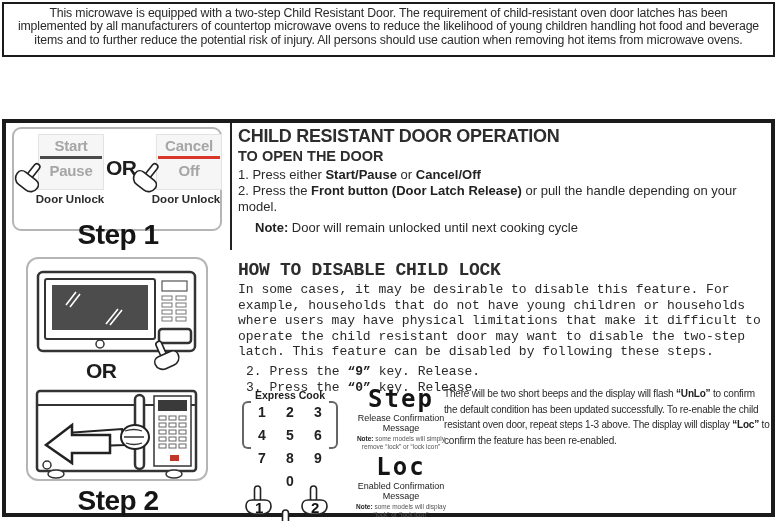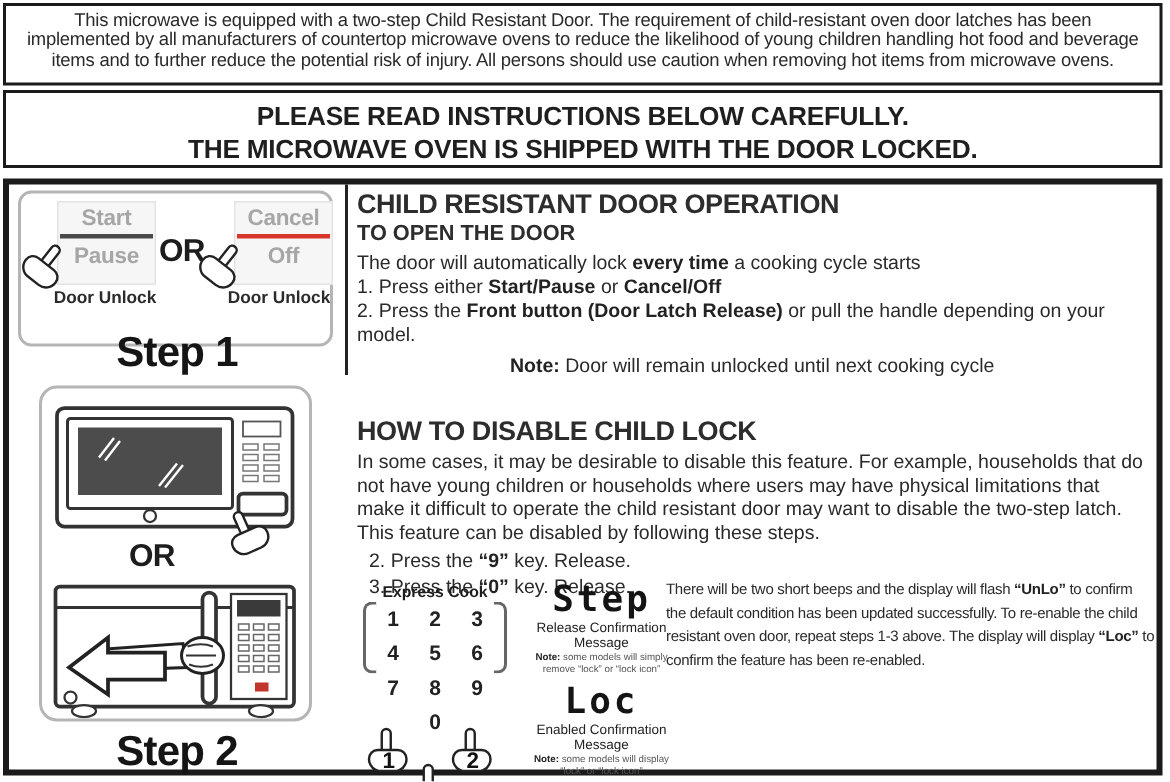--- a/index.html
+++ b/index.html
@@ -24,25 +24,25 @@
   .key-bottom{height:20px;line-height:22px;}
   .door-unlock{position:absolute;font-weight:bold;font-size:11.5px;color:#2b2b2b;text-align:center;width:92px;}
   .or-label{position:absolute;font-weight:bold;font-size:21px;color:#1d1d1d;letter-spacing:-0.5px;}
   .step-label{position:absolute;left:0;width:224px;text-align:center;font-weight:bold;
               font-size:28px;color:#151515;letter-spacing:-0.5px;}
   #step2-panel{left:20px;top:134px;width:182px;height:224px;border-radius:12px;}
   .hand{position:absolute;overflow:visible;}
   .hand-num{position:absolute;font-weight:bold;font-size:15px;color:#111;}
   
   #op-section{left:232px;top:3px;width:510px;}
-  #disable-section{left:232px;top:154px;width:530px;}
+  #disable-section{left:232px;top:137px;width:530px;font-family:Liberation Mono, monospace;}
   .sec-title{font-weight:bold;font-size:18px;letter-spacing:-0.3px;color:#2d2d2d;margin:0 0 1px 0;}
   .sec-sub{font-weight:bold;font-size:14.5px;color:#2d2d2d;margin:0 0 3px 0;}
   .body-line{font-size:13px;line-height:16px;color:#2a2a2a;width:505px;}
-  .note-line{font-size:13px;line-height:16px;color:#2a2a2a;padding-left:17px;margin-top:5px;text-align:center;}
+  .note-line{font-size:13px;line-height:16px;color:#2a2a2a;padding-left:17px;margin-top:5px;}
   .para{font-size:13px;line-height:15.6px;color:#2a2a2a;margin:2px 0 4px 0;}
   .dis-step{font-size:13px;line-height:16.2px;color:#2a2a2a;padding-left:8px;}
   
   #bottom-row{left:232px;top:262px;width:530px;height:128px;}
   #keypad{position:absolute;left:10px;top:4px;width:100px;}
   #keypad-label{font-weight:bold;font-size:10.5px;color:#1d1d1d;text-align:center;width:84px;}
   #kp-grid{position:relative;width:84px;margin-top:3px;display:grid;grid-template-columns:repeat(3,28px);
            row-gap:7px;justify-items:center;font-weight:bold;font-size:14px;color:#222;}
   .kp-zero{grid-column:2;}
   .kp-bracket{position:absolute;width:7px;height:44px;top:-3px;}
@@ -70,24 +70,20 @@
     </g>
   </defs>
 </svg>
 
 <div id="page">
 
   <div class="box" id="notice-box">
     <span>This microwave is equipped with a two-step Child Resistant Door. The requirement of child-resistant oven door latches has been implemented by all manufacturers of countertop microwave ovens to reduce the likelihood of young children handling hot food and beverage items and to further reduce the potential risk of injury. All persons should use caution when removing hot items from microwave ovens.</span>
   </div>
 
-  <div class="box" id="warning-box">
-    <div>PLEASE READ INSTRUCTIONS BELOW CAREFULLY.</div>
-    <div>THE MICROWAVE OVEN IS SHIPPED WITH THE DOOR LOCKED.</div>
-  </div>
 
   <div class="box" id="main-box">
     <div class="abs" id="col-divider"></div>
 
     <div class="panel" id="step1-panel">
       <div class="key-btn" style="left:24px;top:5px;">
         <div class="key-top">Start</div>
         <div class="key-line"></div>
         <div class="key-bottom">Pause</div>
       </div>
@@ -166,21 +162,20 @@
         <ellipse cx="22" cy="91" rx="8" ry="4" fill="#fff" stroke="#333" stroke-width="1.5"></ellipse>
         <ellipse cx="140" cy="91" rx="8" ry="4" fill="#fff" stroke="#333" stroke-width="1.5"></ellipse>
         <circle cx="13" cy="82" r="4" fill="#fff" stroke="#333" stroke-width="1.5"></circle>
       </svg>
     </div>
     <div class="step-label" style="top:362px;">Step 2</div>
 
     <div class="abs" id="op-section">
       <div class="sec-title">CHILD RESISTANT DOOR OPERATION</div>
       <div class="sec-sub">TO OPEN THE DOOR</div>
-      <div class="body-line"><span>The door will automatically lock </span><b>every time</b><span> a cooking cycle starts</span></div>
       <div class="body-line"><span>1. Press either </span><b>Start/Pause</b><span> or </span><b>Cancel/Off</b></div>
       <div class="body-line"><span>2. Press the </span><b>Front button (Door Latch Release)</b><span> or pull the handle depending on your model.</span></div>
       <div class="note-line"><b>Note:</b><span> Door will remain unlocked until next cooking cycle</span></div>
     </div>
 
     <div class="abs" id="disable-section">
       <div class="sec-title">HOW TO DISABLE CHILD LOCK</div>
       <div class="para">In some cases, it may be desirable to disable this feature. For example, households that do not have young children or households where users may have physical limitations that make it difficult to operate the child resistant door may want to disable the two-step latch. This feature can be disabled by following these steps.</div>
       <div class="dis-step"><span>2. Press the </span><b>“9”</b><span> key. Release.</span></div>
       <div class="dis-step"><span>3. Press the </span><b>“0”</b><span> key. Release.</span></div>

